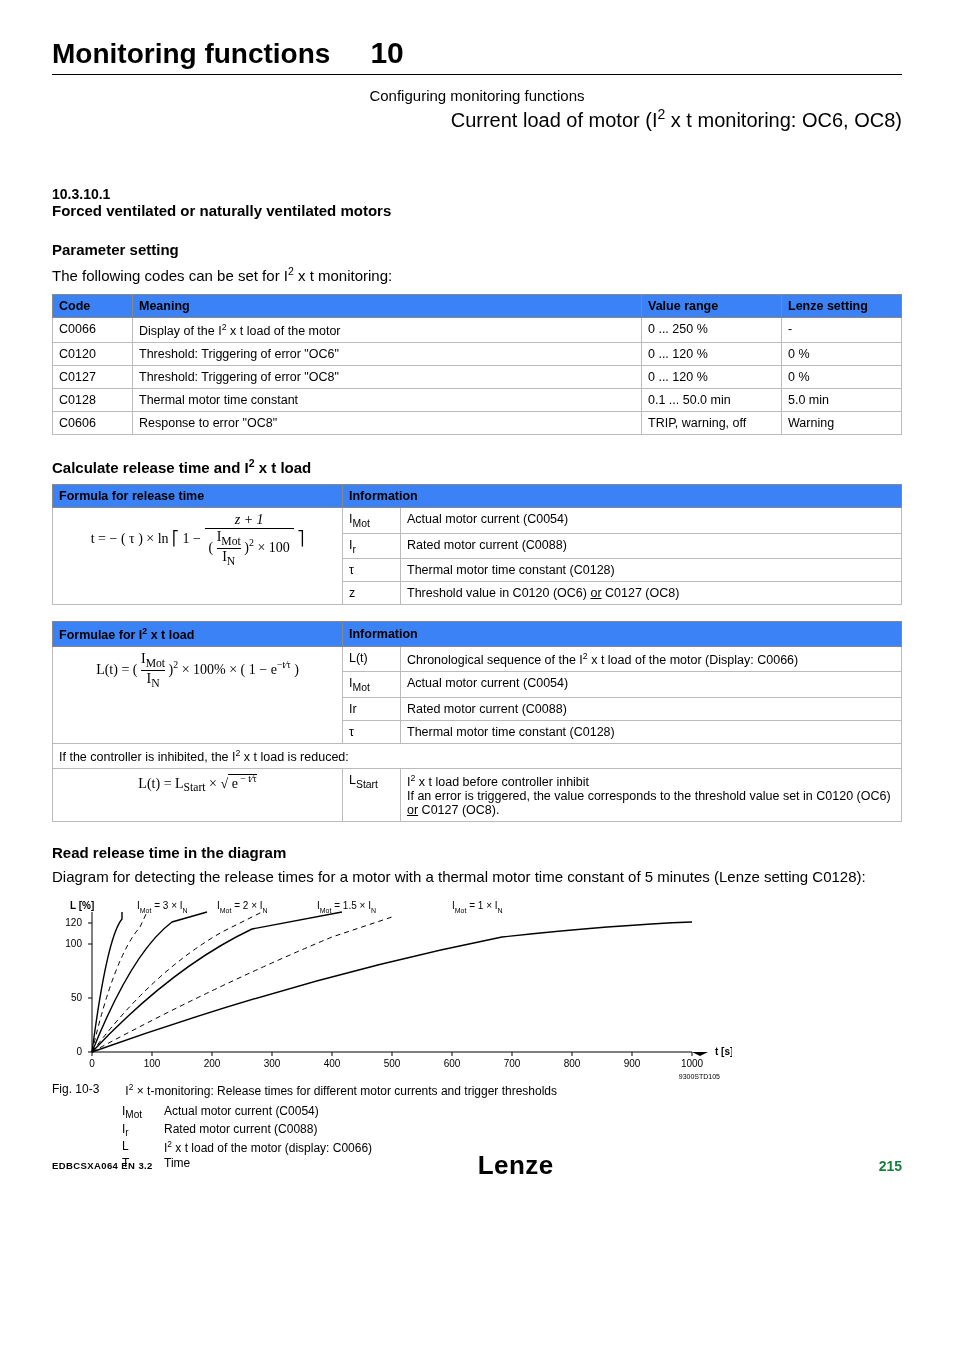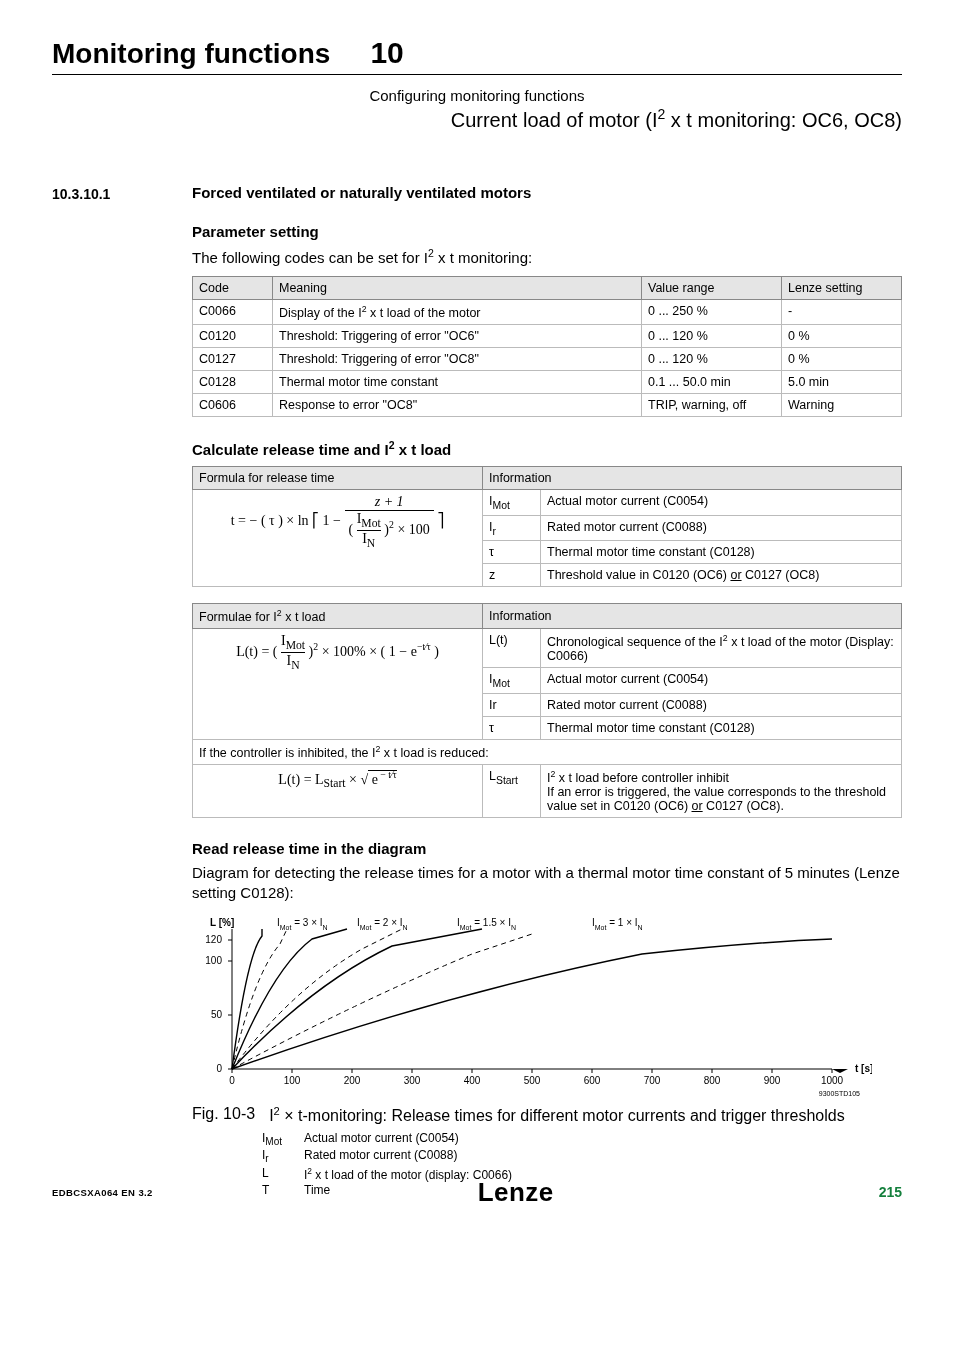--- a/index.html
+++ b/index.html
@@ -13,45 +13,45 @@
     position: relative;
   }
   .hdr { position: relative; margin-bottom: 10px; }
   .hdr-line { border-bottom: 1px solid #000; padding-bottom: 4px; text-align: left; }
   .hdr-title { font-size: 28px; font-weight: 700; display: inline-flex; align-items: baseline; gap: 40px; }
   .hdr-title .chapnum { font-size: 30px; font-weight: 700; }
   .hdr-sub1 { text-align: center; font-size: 15px; margin-top: 12px; }
   .hdr-sub2 { text-align: right; font-size: 20px; margin-top: 2px; }
   sup { font-size: 0.7em; }
 
-  .sec-row { display: flex; margin-top: 52px; }
+  .sec-row { display: flex; margin-top: 52px; flex-direction: column; }
   .sec-num { width: 140px; font-size: 14px; font-weight: 700; padding-top: 2px; }
   .sec-body { flex: 1; }
   .sec-title { font-size: 15px; font-weight: 700; }
 
   .para-head { font-size: 15px; font-weight: 700; margin-top: 22px; }
   .para-text { font-size: 15px; margin-top: 6px; line-height: 1.35; }
 
   table.tb { border-collapse: collapse; width: 100%; font-size: 12.5px; margin-top: 8px; }
   table.tb thead th {
-    background: #e5e5e5; text-align: left; padding: 4px 6px;
-    border: 1px solid #888; font-weight: 400;
+    background: #3b82f6; text-align: left; padding: 4px 6px;
+    border: 1px solid #888; font-weight: 700;
   }
   table.tb td { border: 1px solid #bbb; padding: 4px 6px; vertical-align: top; }
 
   .spanrow td { border-left: 1px solid #bbb; border-right: 1px solid #bbb; border-bottom: 1px solid #bbb; padding: 4px 6px; font-size: 12.5px; }
 
   .formula-cell { text-align: center; vertical-align: middle; font-family: "Cambria Math", "Times New Roman", serif; font-size: 14px; padding: 8px 4px; }
 
   .block-spacer { height: 8px; }
 
   .chart-wrap { margin-top: 10px; }
   svg.chart { width: 680px; height: 185px; display: block; }
 
-  .fig-cap { font-size: 16px; margin-top: 6px; display: flex; gap: 14px; }
+  .fig-cap { font-size: 12px; margin-top: 0; display: flex; gap: 26px; }
   .fig-num { }
   .legend-list { margin-top: 6px; font-size: 12px; }
   .legend-list .lrow { display: flex; gap: 14px; margin: 1px 0; }
   .legend-list .sym { width: 28px; }
 
   .footer { position: absolute; left: 52px; right: 52px; bottom: 30px; display: flex; align-items: center; justify-content: space-between; }
   .footer .docid { font-size: 9.5px; letter-spacing: 0.4px; font-weight: bold; }
   .footer .logo { font-family: Arial, sans-serif; font-weight: 700; font-size: 26px; letter-spacing: 0.5px; }
   .footer .pnum { font-size: 14px; font-weight: 700; color: #15803d; }
 

